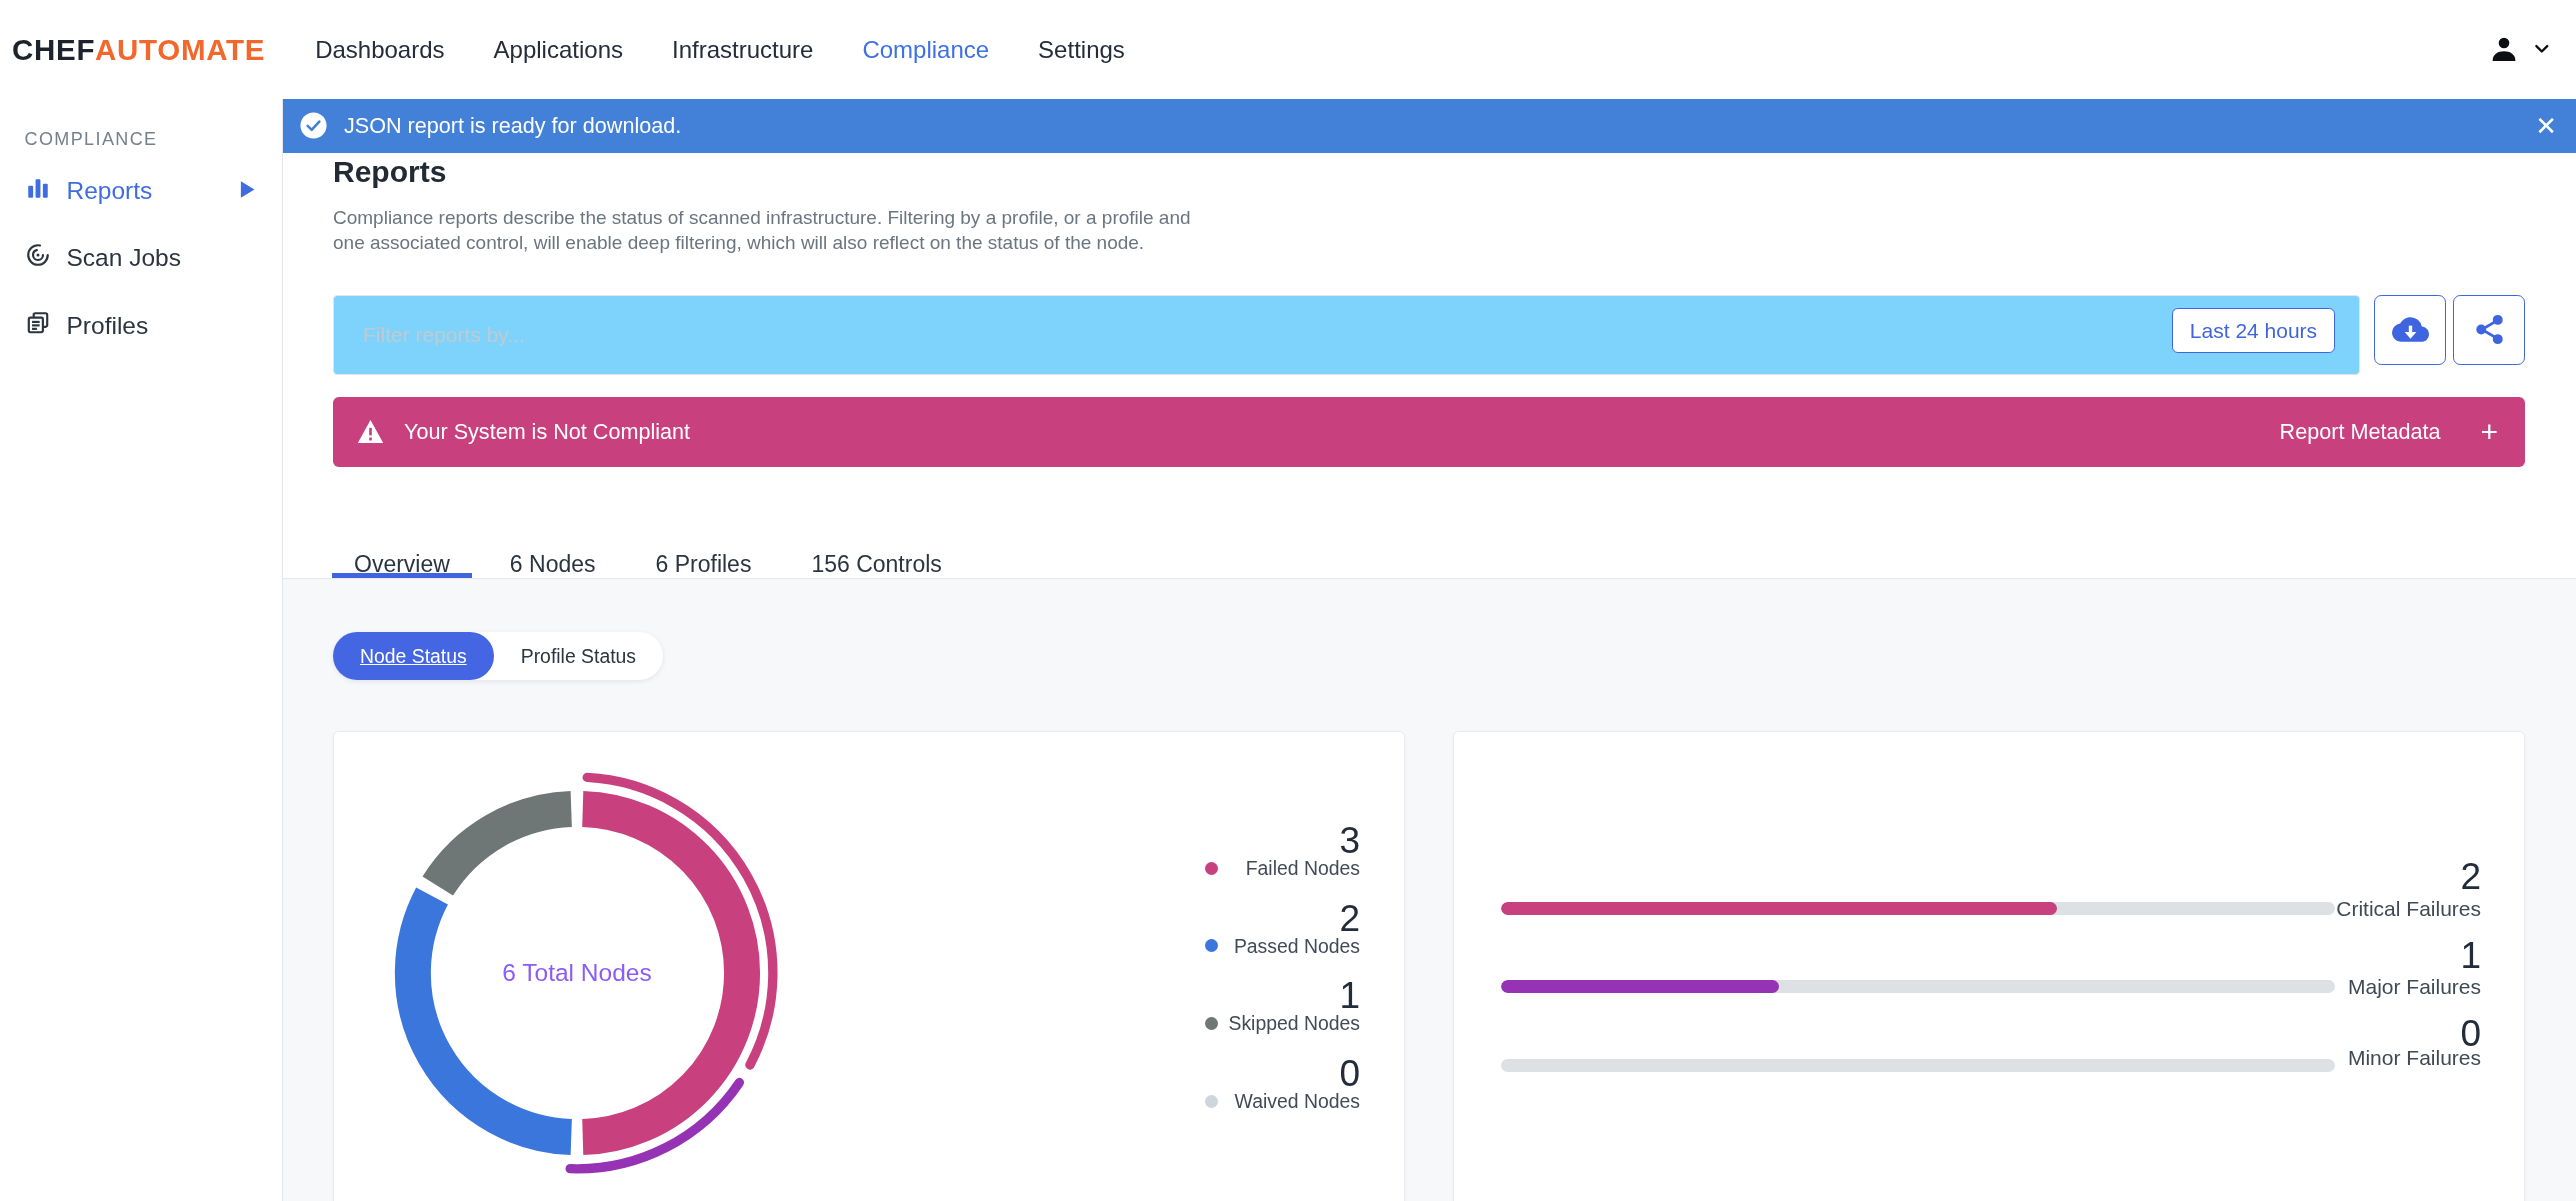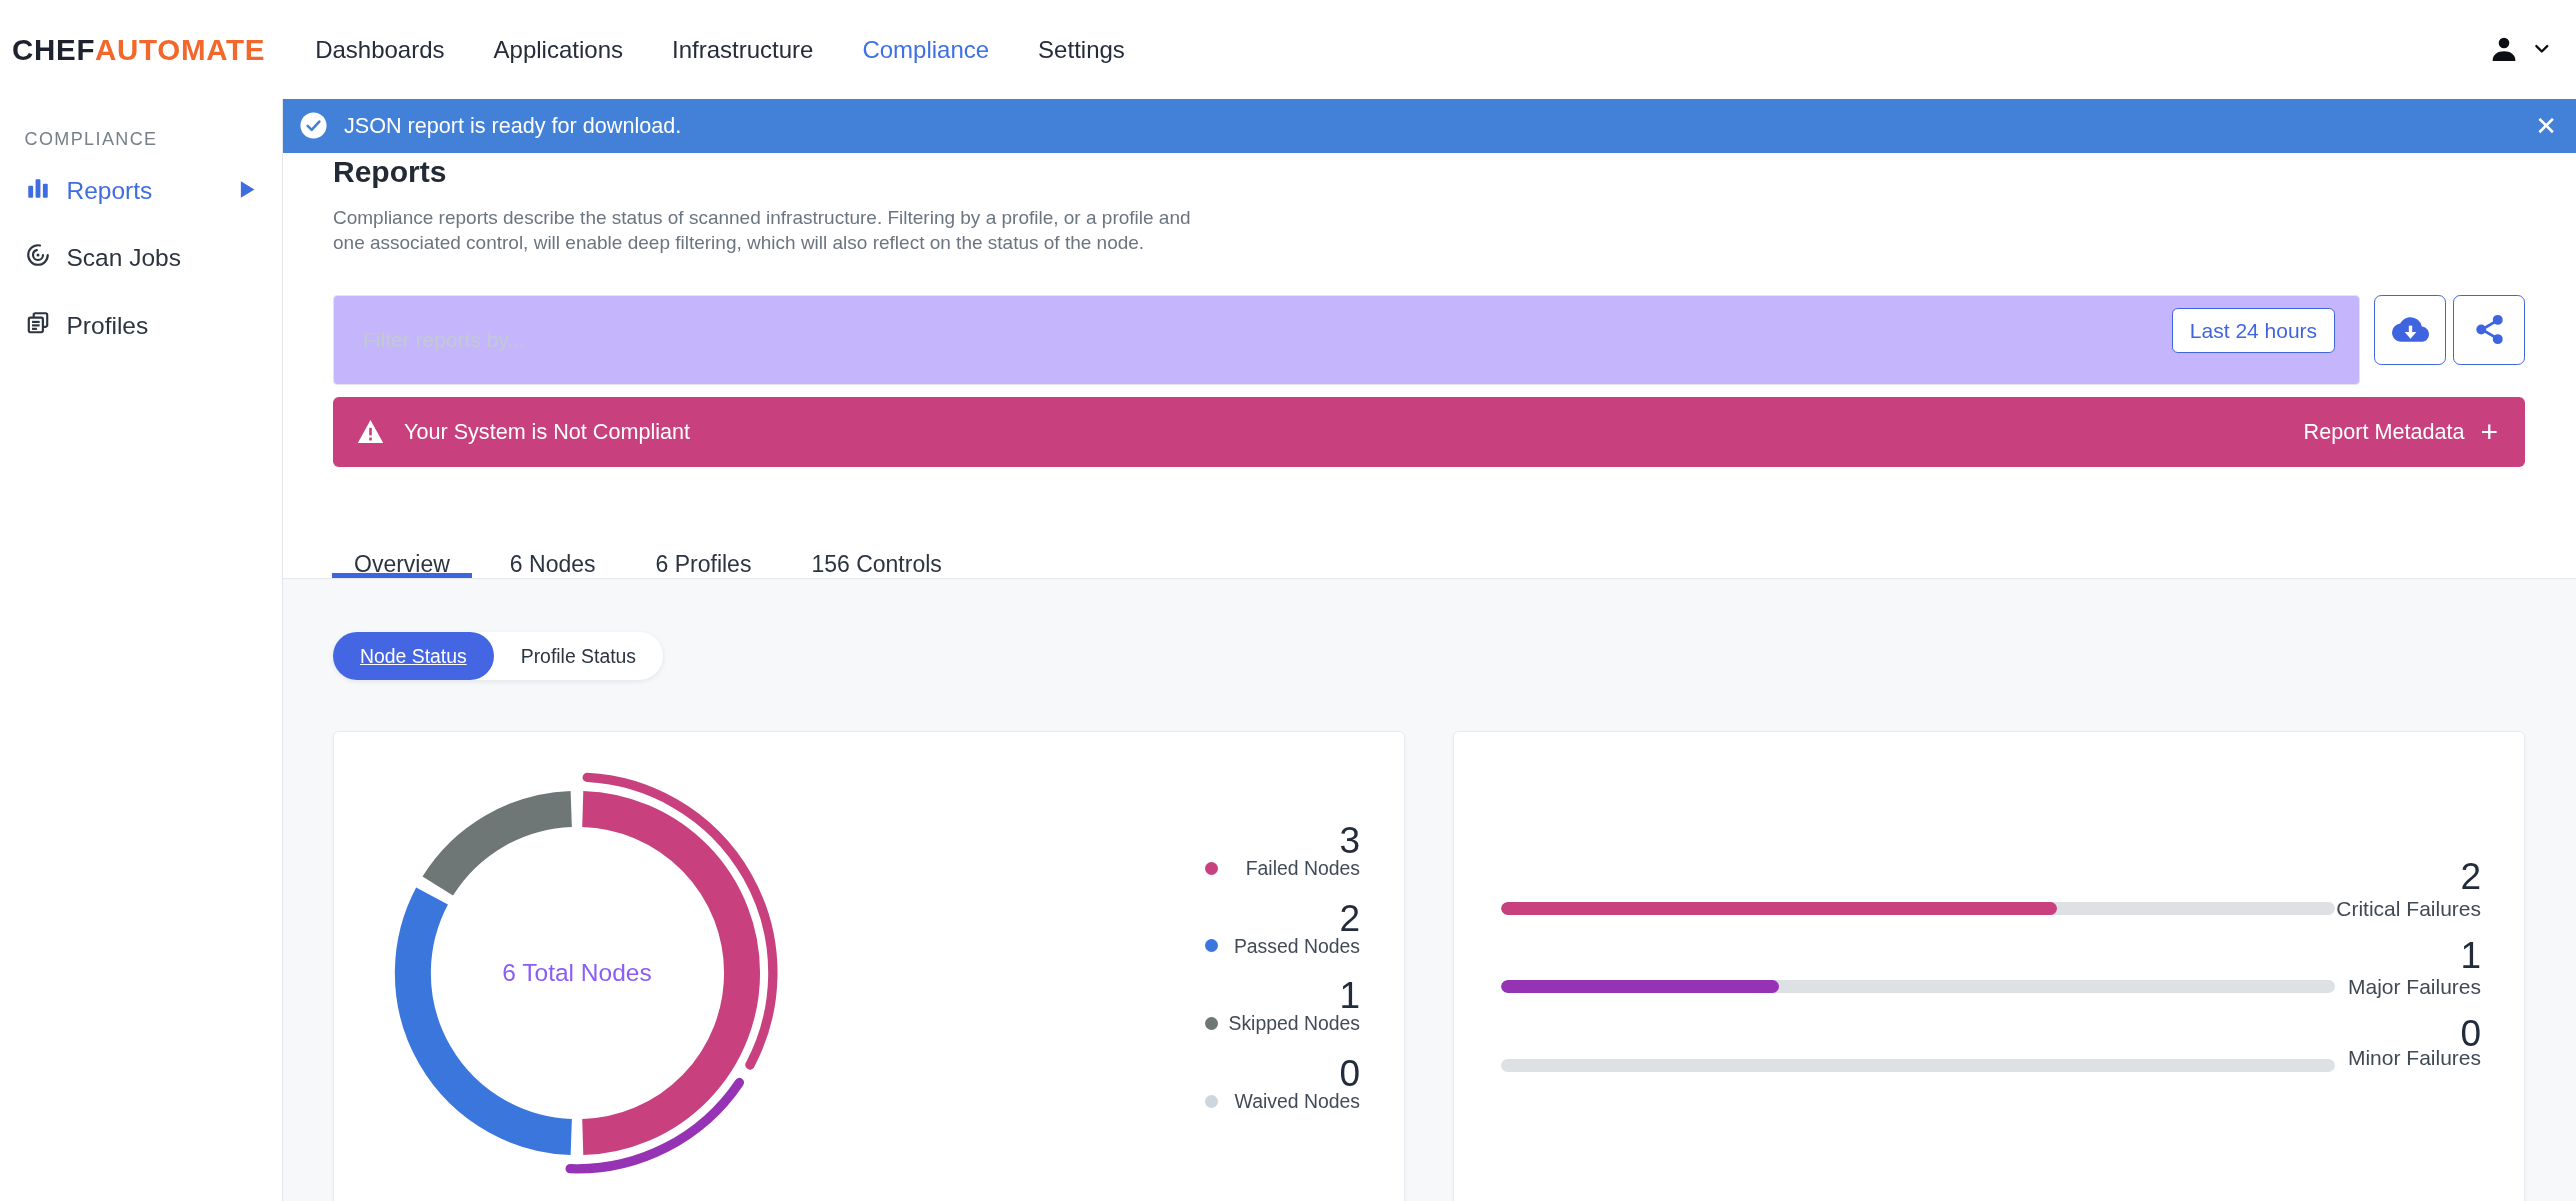--- a/index.html
+++ b/index.html
@@ -26,36 +26,36 @@
   
   .notif{position:absolute;left:283px;top:99px;width:2293px;height:54px;background:#4380d7;display:flex;align-items:center;z-index:50;}
   .notif-check{margin-left:16px;}
   .notif-msg{margin-left:16px;font-size:21.6px;color:#fff;}
   .notif-close{position:absolute;right:19px;font-size:26px;color:#fff;cursor:pointer;line-height:1;}
   
   .page-title{position:absolute;left:333px;top:135px;font-size:30px;font-weight:700;color:#222b35;z-index:10;}
   .page-desc{position:absolute;left:333px;top:187px;font-size:19px;line-height:24.5px;color:#6b7580;}
   .page-desc span{display:block;}
   
-  .filter-input{position:absolute;left:333px;top:295px;width:2027px;height:90px;box-sizing:border-box;
-    border:0.7px solid #e2e6ea;border-radius:4.3px;background:#c4b5fd;padding:0 180px 0 29px;font-size:21px;color:#2b3441;
+  .filter-input{position:absolute;left:333px;top:295px;width:2027px;height:80px;box-sizing:border-box;
+    border:0.7px solid #e2e6ea;border-radius:4.3px;background:#7dd3fc;padding:0 180px 0 29px;font-size:21px;color:#2b3441;
     font-family:"Liberation Sans",sans-serif;outline:none;}
   .filter-input::placeholder{color:#c2cad1;}
   .btn-range{position:absolute;left:2172px;top:308px;width:163px;height:45px;box-sizing:border-box;
     border:1.4px solid #3f64e0;border-radius:5.8px;background:#fff;color:#3f64e0;font-size:21px;
     display:flex;align-items:center;justify-content:center;cursor:pointer;}
   .btn-square{position:absolute;top:295px;width:72px;height:70px;box-sizing:border-box;border:1.4px solid #3f64e0;
     border-radius:7.2px;background:#fff;display:flex;align-items:center;justify-content:center;cursor:pointer;}
   .btn-download{left:2374px;}
   .btn-share{left:2453px;}
   
   .comp-banner{position:absolute;left:333px;top:397px;width:2192px;height:70px;background:#c8417e;border-radius:5.8px;
     display:flex;align-items:center;color:#fff;}
   .comp-msg{margin-left:19px;font-size:21.6px;}
-  .comp-meta{position:absolute;right:27px;display:flex;align-items:center;gap:16px;cursor:pointer;}
+  .comp-meta{position:absolute;right:27px;display:flex;align-items:center;gap:40px;cursor:pointer;}
   .comp-meta .meta-lbl{font-size:21.6px;}
   .comp-meta .plus{font-size:30px;font-weight:300;line-height:1;}
   .warn-icon{margin-left:23px;}
   
   .tabs{position:absolute;left:332px;top:511px;height:67px;display:flex;gap:16px;z-index:5;align-items:flex-end;}
   .tab{position:relative;display:flex;align-items:center;padding:0 22px;font-size:23px;color:#2b3441;cursor:pointer;}
   .tab.active::after{content:"";position:absolute;left:0;right:0;bottom:0;height:5px;background:#3f64e0;}
   
   .gray{position:absolute;left:283px;top:578px;width:2293px;height:623px;background:#f7f8fa;border-top:0.7px solid #e6e9ec;}
   

